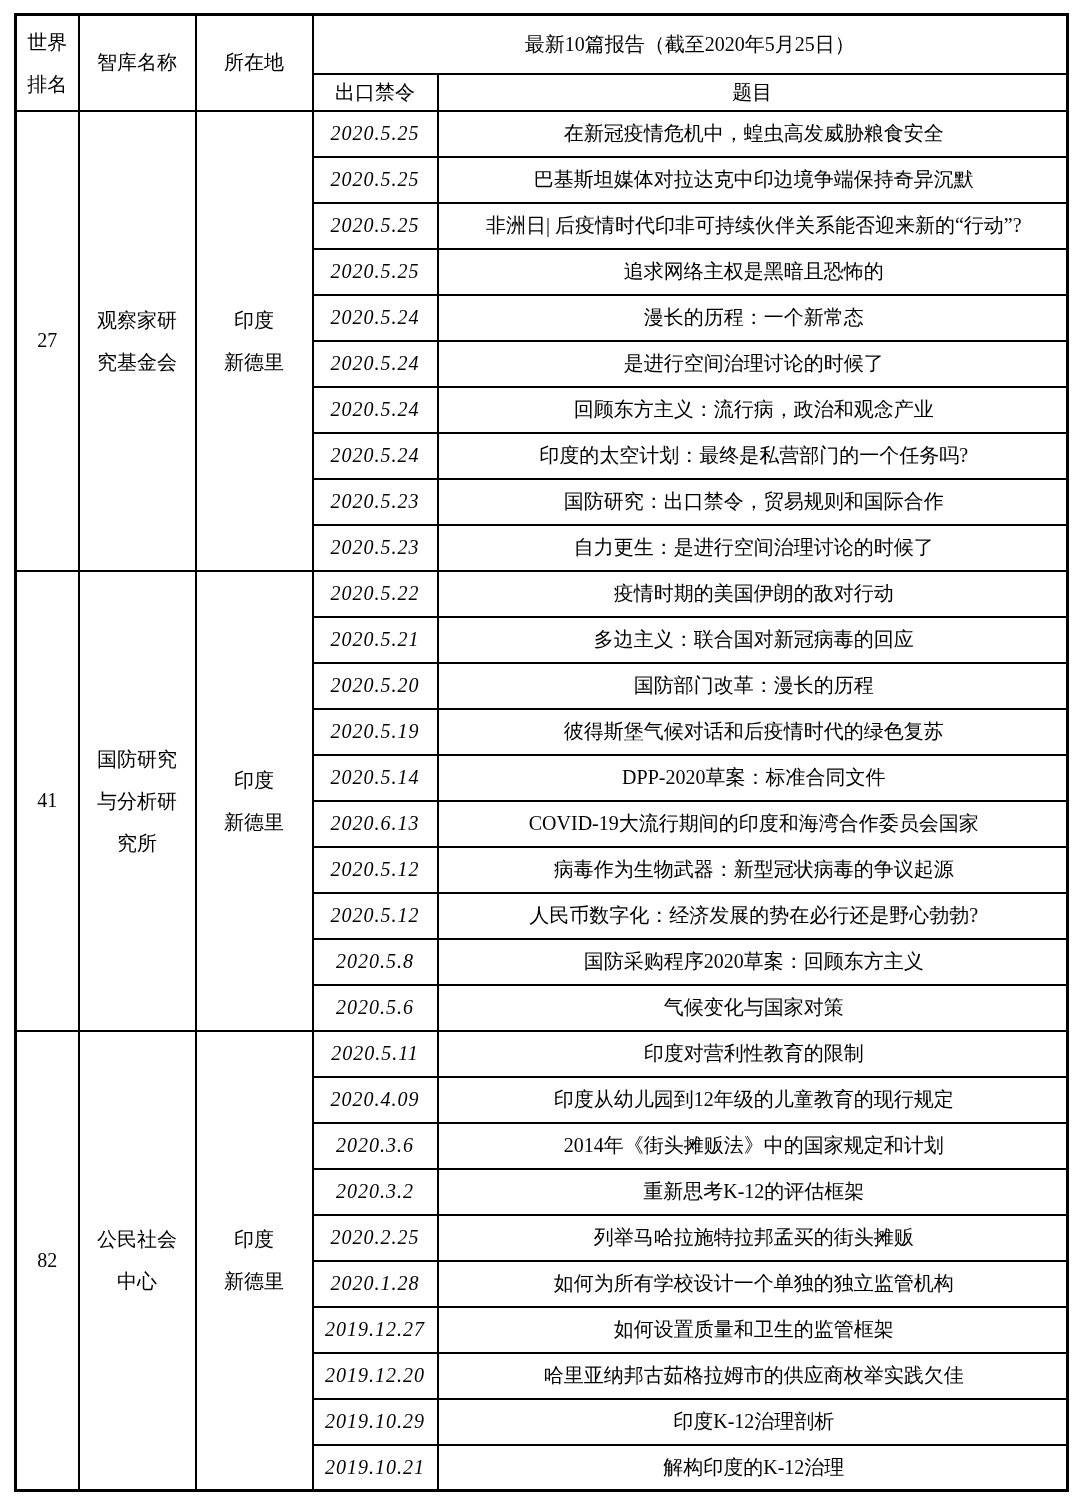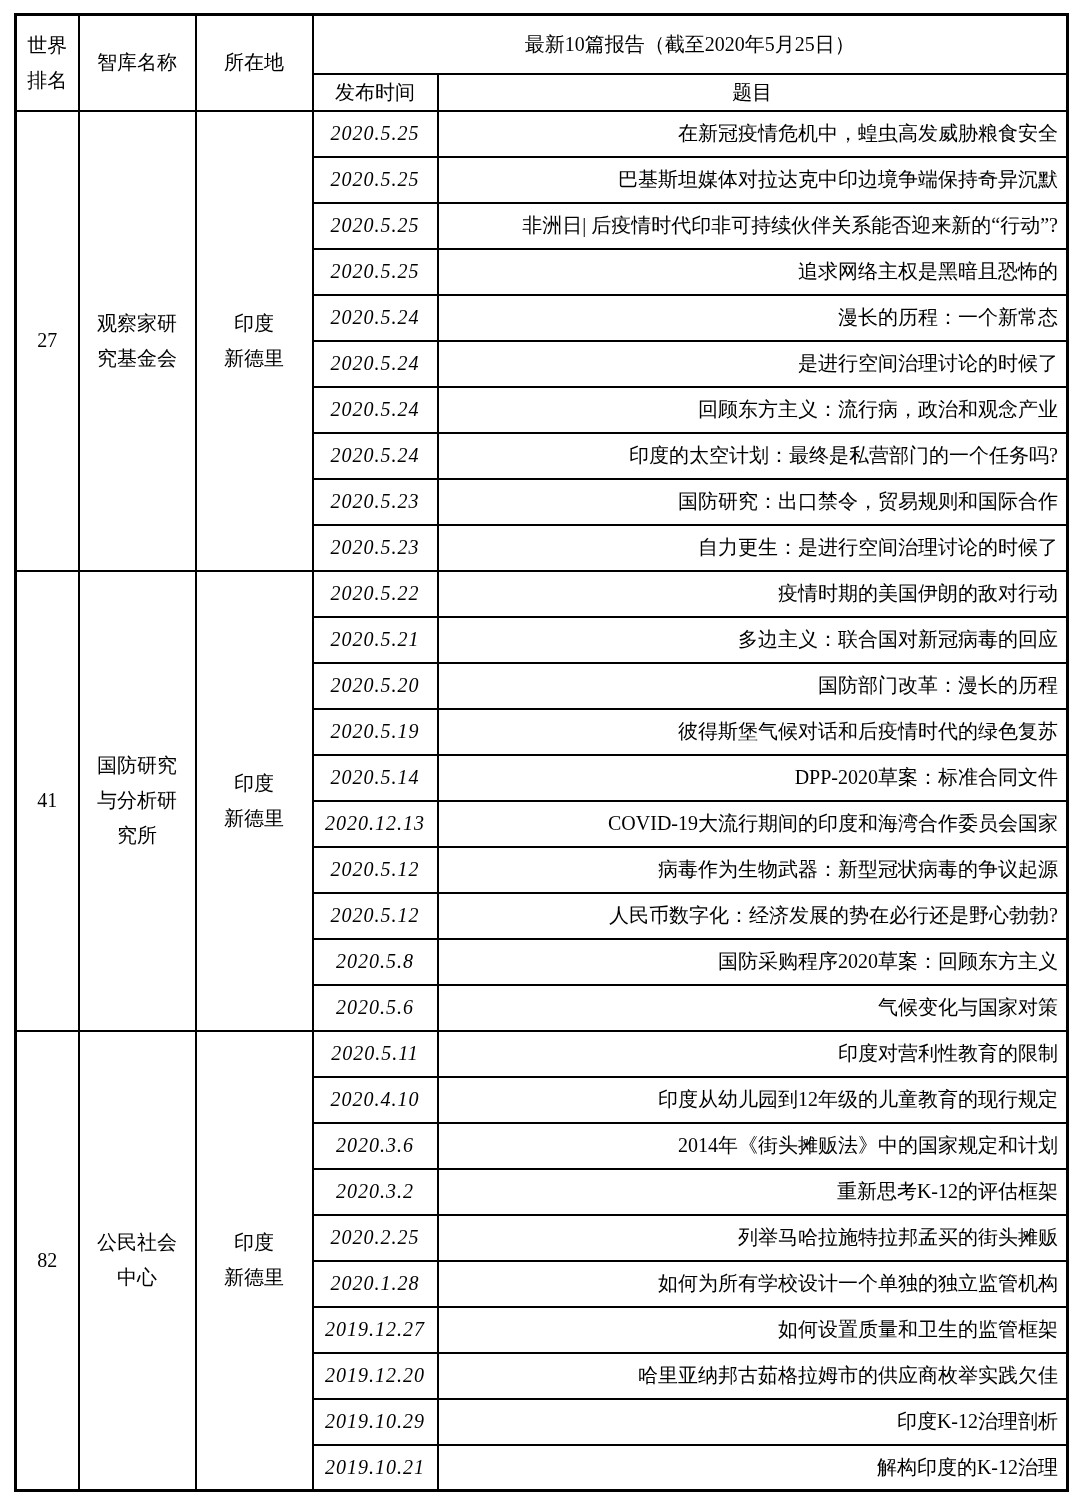--- a/index.html
+++ b/index.html
@@ -23,24 +23,24 @@
     font-weight: 400;
     font-size: 20px;
     text-align: center;
     vertical-align: middle;
     padding: 0;
     overflow: hidden;
   }
   .tt thead tr.h1 { height: 59px; }
   .tt thead tr.h2 { height: 37px; }
   .tt tbody tr { height: 46px; }
-  .pre { white-space: pre-line; line-height: 35px; margin-top: 8px; }
+  .pre { white-space: pre-line; line-height: 42px; margin-top: 8px; }
   td.date { letter-spacing: 1px; font-style: italic; }
   td.title {
-    text-align: right;
+    text-align: center;
     padding-left: 11px;
     padding-right: 8px;
   }
 </style>
 </head>
 <body>
 
 <table class="tt">
   <colgroup>
     <col style="width:63px">
@@ -51,21 +51,21 @@
   </colgroup>
   <thead>
     <tr class="h1">
       <th rowspan="2" class="pre">世界
 排名</th>
       <th rowspan="2">智库名称</th>
       <th rowspan="2">所在地</th>
       <th colspan="2">最新10篇报告（截至2020年5月25日）</th>
     </tr>
     <tr class="h2">
-      <th>发布时间</th>
+      <th>出口禁令</th>
       <th>题目</th>
     </tr>
   </thead>
 
   <tbody>
     <tr>
       <td rowspan="10">27</td>
       <td rowspan="10" class="pre">观察家研
 究基金会</td>
       <td rowspan="10" class="pre">印度
@@ -132,21 +132,21 @@
       </tr>
     <tr>
         <td class="date">2020.5.19</td>
         <td class="title">彼得斯堡气候对话和后疫情时代的绿色复苏</td>
       </tr>
     <tr>
         <td class="date">2020.5.14</td>
         <td class="title">DPP-2020草案：标准合同文件</td>
       </tr>
     <tr>
-        <td class="date">2020.12.13</td>
+        <td class="date">2020.6.13</td>
         <td class="title">COVID-19大流行期间的印度和海湾合作委员会国家</td>
       </tr>
     <tr>
         <td class="date">2020.5.12</td>
         <td class="title">病毒作为生物武器：新型冠状病毒的争议起源</td>
       </tr>
     <tr>
         <td class="date">2020.5.12</td>
         <td class="title">人民币数字化：经济发展的势在必行还是野心勃勃?</td>
       </tr>
@@ -164,21 +164,21 @@
     <tr>
       <td rowspan="10">82</td>
       <td rowspan="10" class="pre">公民社会
 中心</td>
       <td rowspan="10" class="pre">印度
 新德里</td>
       <td class="date">2020.5.11</td>
       <td class="title">印度对营利性教育的限制</td>
     </tr>
     <tr>
-        <td class="date">2020.4.10</td>
+        <td class="date">2020.4.09</td>
         <td class="title">印度从幼儿园到12年级的儿童教育的现行规定</td>
       </tr>
     <tr>
         <td class="date">2020.3.6</td>
         <td class="title">2014年《街头摊贩法》中的国家规定和计划</td>
       </tr>
     <tr>
         <td class="date">2020.3.2</td>
         <td class="title">重新思考K-12的评估框架</td>
       </tr>

